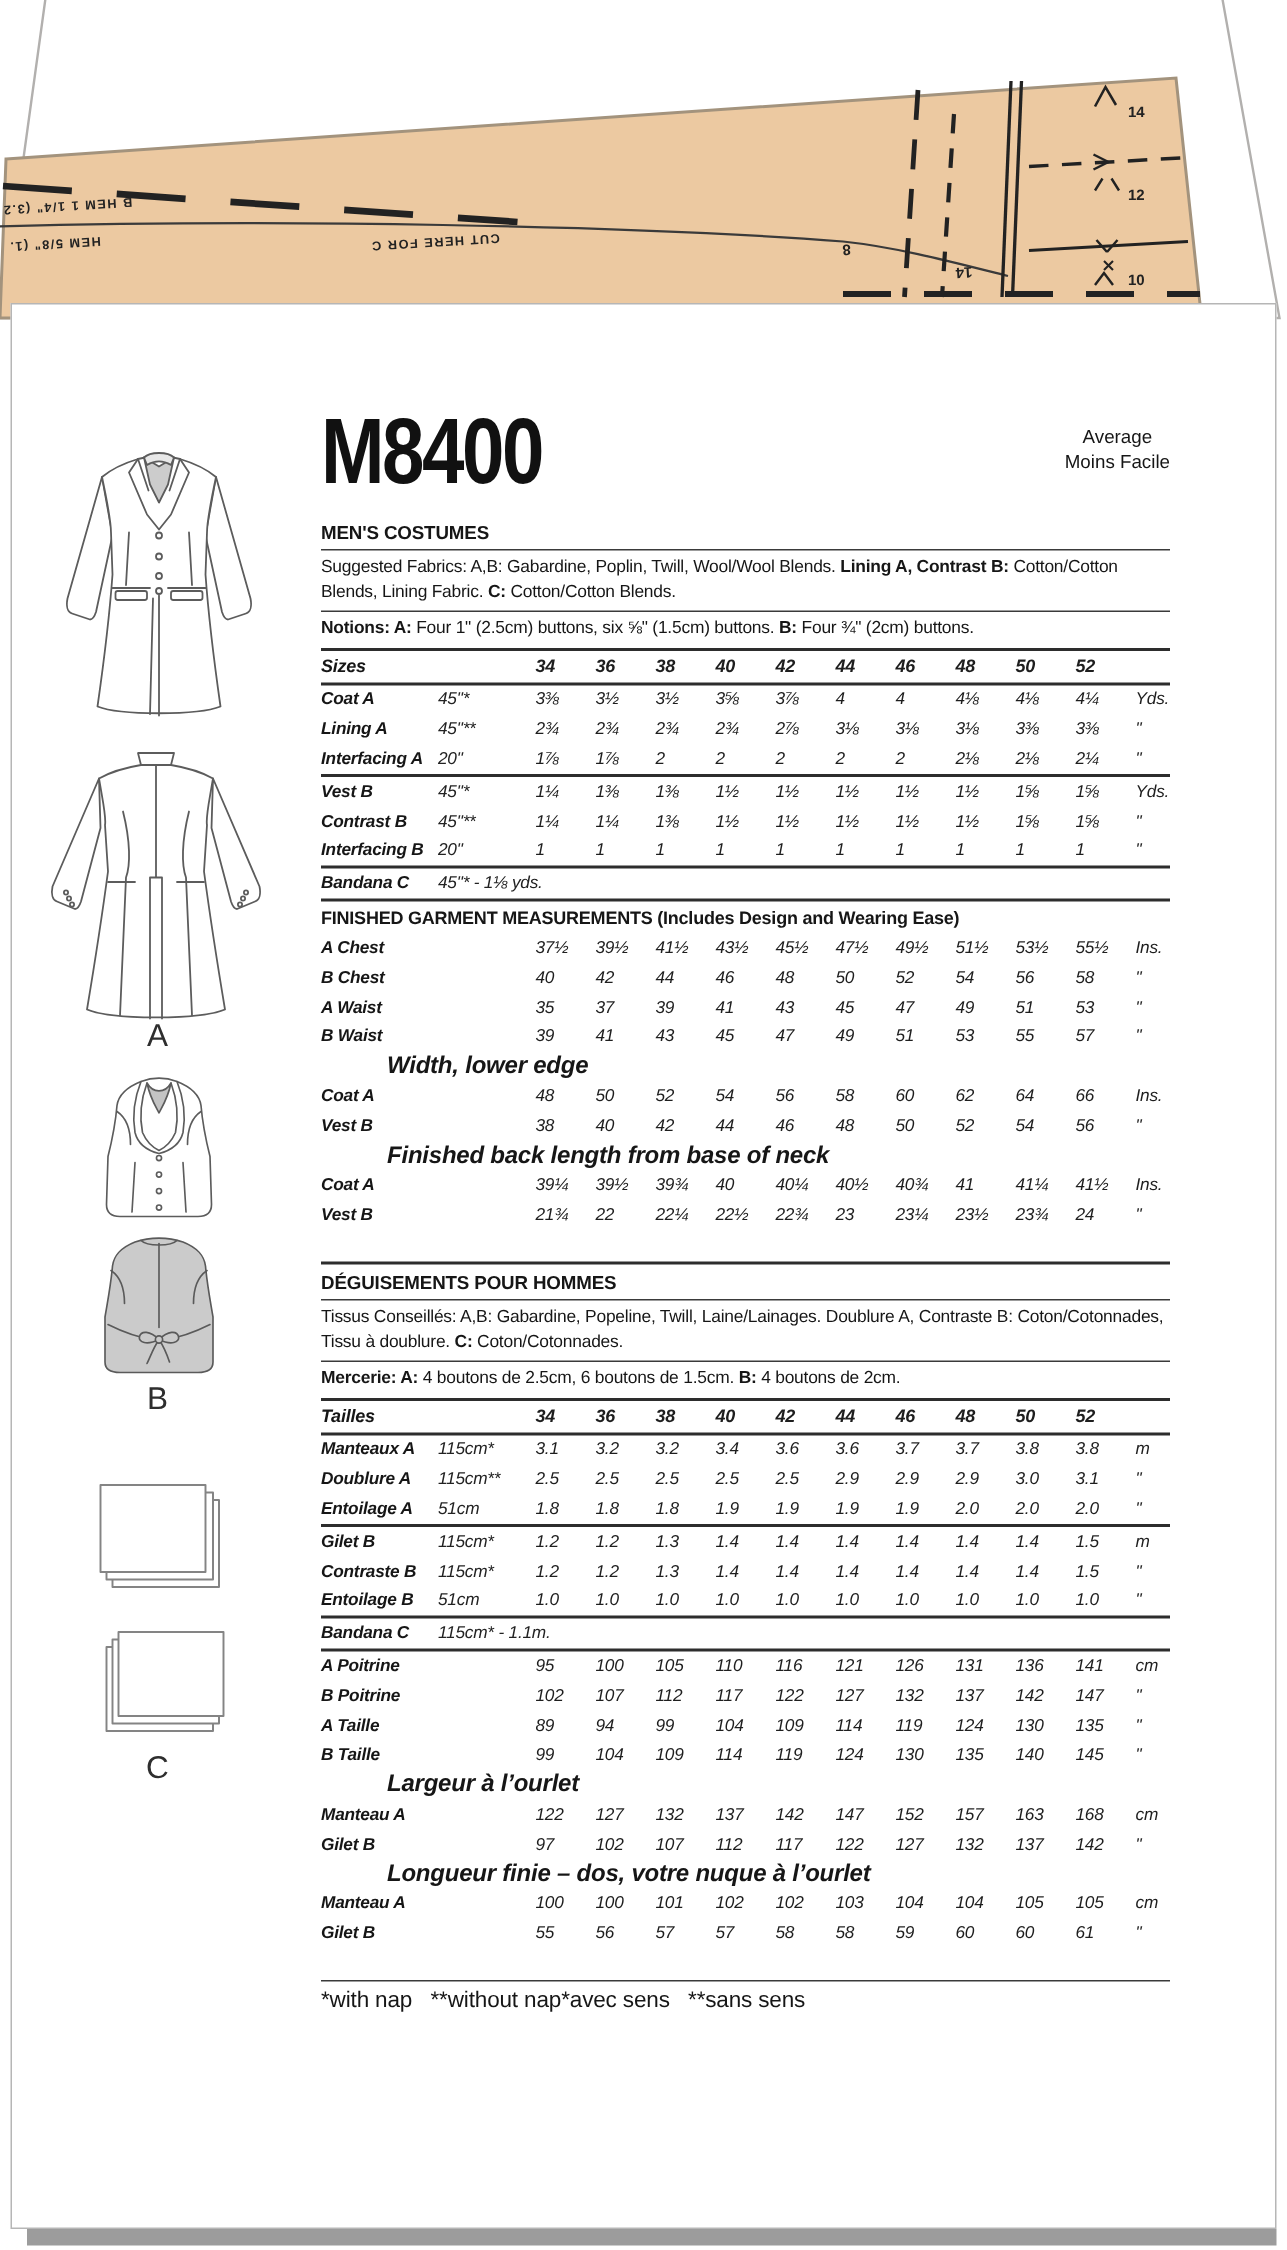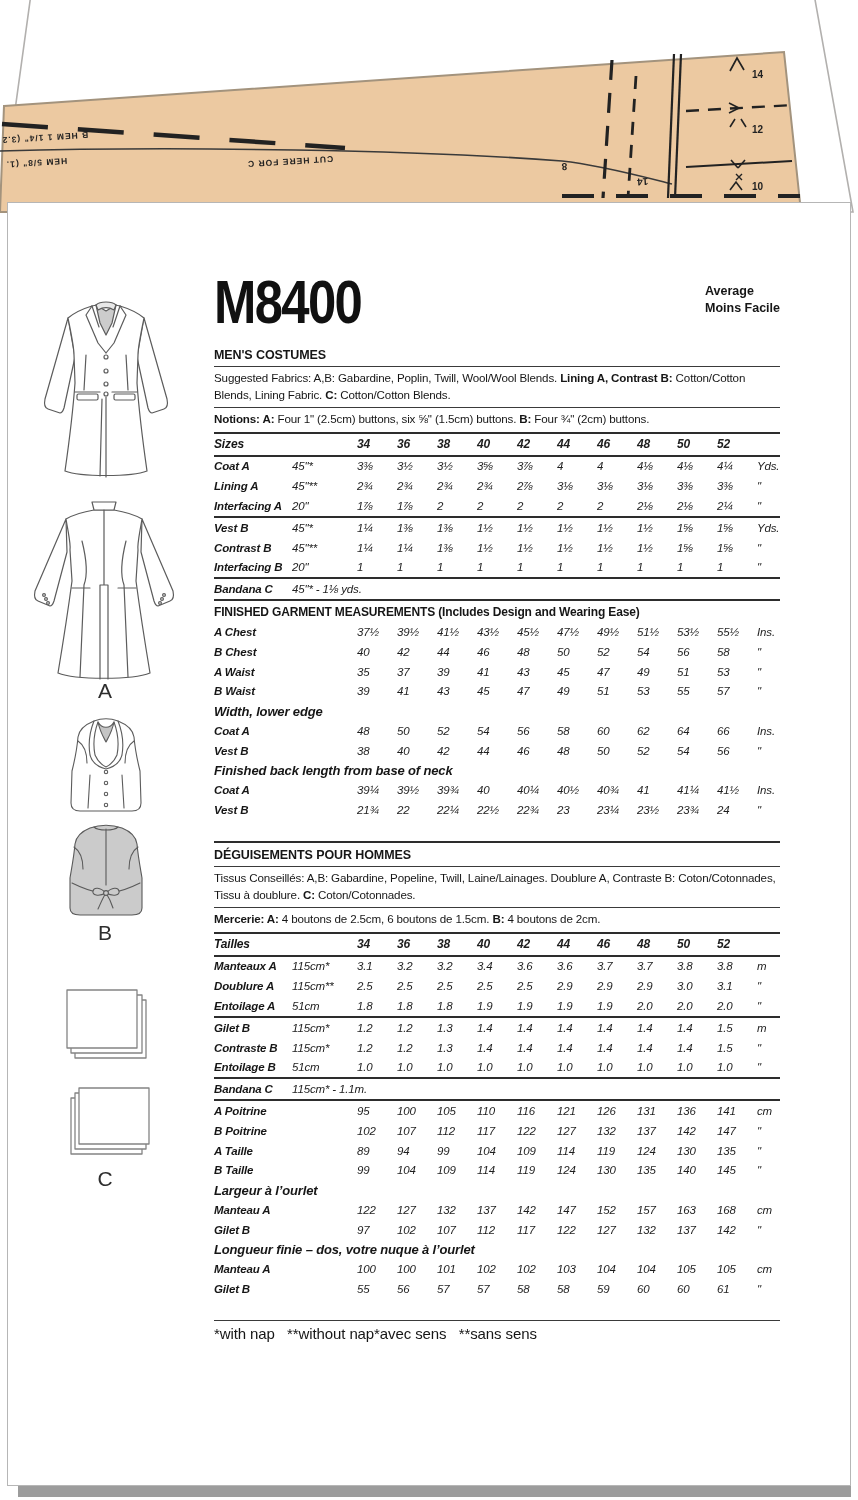--- a/index.html
+++ b/index.html
@@ -21,43 +21,43 @@
   .illo { position:absolute; }
   .view-letter { position:absolute; left:64px; width:66px; text-align:center;
                  font-size:21px; color:#2e2e2e; }
 
   
   #col { position:absolute; left:206px; top:73px; width:566px; }
 
   .title-row { position:relative; height:56px; }
   #pattern-number { font-size:62px; font-weight:bold; letter-spacing:-2px;
                     transform:scaleX(.82); transform-origin:left top; line-height:52px; color:#111; }
-  #difficulty { position:absolute; right:0; top:7px; text-align:left;
-                font-weight:bold; font-size:12.5px; line-height:17px; }
+  #difficulty { position:absolute; right:0; top:7px; text-align:center;
+                font-weight:normal; font-size:12.5px; line-height:17px; }
 
   .sec-head { font-weight:bold; font-size:12.5px; letter-spacing:-0.1px;
               padding:3px 0 4px 0; border-bottom:1.4px solid #3a3a3a; }
   .sec-head.fr { border-top:2px solid #2d2d2d; margin-top:21px; padding-top:5px; }
   .para { font-size:11.6px; line-height:16.5px; padding:3px 0 4px 0;
           border-bottom:1.4px solid #3a3a3a; letter-spacing:-0.15px; }
   .para.strong-rule { border-bottom:2px solid #2d2d2d; }
   .mc-head { margin-top:13px; }
 
   
   .ptable { width:566px; }
   .trow { display:grid; grid-template-columns:78px 65px repeat(10,40px) minmax(0,1fr);
           align-items:center; height:19.8px; font-size:11.5px; letter-spacing:-0.15px;font-style:italic; }
   .trow.thead { font-weight:bold; font-size:12px; height:21px; }
   .lbl { grid-column:1; font-weight:bold; white-space:nowrap; }
   .lbl.wide { grid-column:1 / 3; }
   .spec { grid-column:2; color:#222; white-space:nowrap; }
   .num { color:#1e1e1e; white-space:nowrap; }
   .unit { color:#1e1e1e; white-space:nowrap; }
   .spantext { grid-column:2 / -1; color:#222; }
-  .subhead { grid-column:1 / -1; font-weight:bold; font-size:13px; }
+  .subhead { grid-column:1 / -1; font-weight:bold; font-size:16px;margin-left:44px; }
   .tsep { border-top:2px solid #2d2d2d; }
   .meas-title { font-weight:bold; font-size:12px; letter-spacing:-0.15px;
                 padding:4px 0 3px 0; }
 
   
   #footnotes { display:flex; margin-top:21px;
                border-top:1.4px solid #3a3a3a; padding-top:4px;
                font-size:15px; white-space:pre; letter-spacing:-0.1px; }
 
   svg text.tissue-txt { font-family:"Liberation Sans",sans-serif; font-weight:bold;

